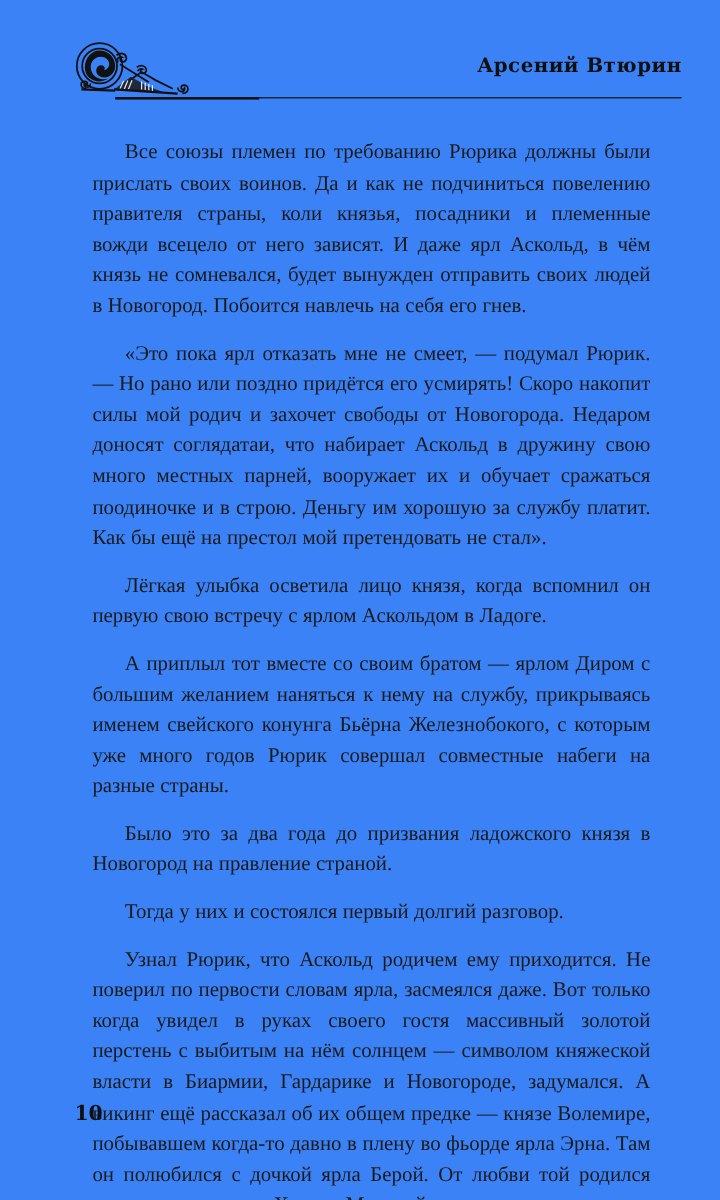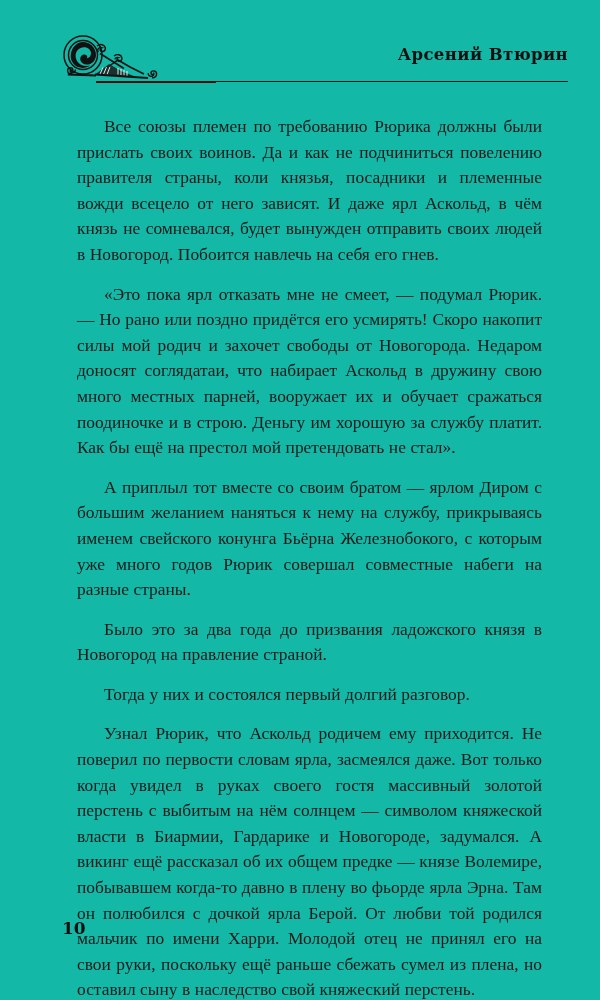--- a/index.html
+++ b/index.html
@@ -5,21 +5,21 @@
 <style>
   html, body {
     margin: 0;
     padding: 0;
     background: #ffffff;
   }
   .page {
     position: relative;
     width: 600px;
     height: 1000px;
-    background: #14b8a6;
+    background: #3b82f6;
     overflow: hidden;
     font-family: "Liberation Serif", "DejaVu Serif", serif;
     color: #1a1a1a;
     box-sizing: border-box;
   }
 
   
   .running-head {
     position: absolute;
     left: 0;
@@ -129,20 +129,21 @@
       </svg>
     </div>
 
     <div class="author-name">Арсений Втюрин</div>
     <div class="head-rule"></div>
   </div>
 
   <div class="text-block">
     <p>Все союзы племен по требованию Рюрика должны были прислать своих воинов. Да и как не подчиниться повелению правителя страны, коли князья, посадники и племенные вожди всецело от него зависят. И даже ярл Аскольд, в чём князь не сомневался, будет вынужден отправить своих людей в Новогород. Побоится навлечь на себя его гнев.</p>
     <p>«Это пока ярл отказать мне не смеет, — подумал Рюрик. — Но рано или поздно придётся его усмирять! Скоро накопит силы мой родич и захочет свободы от Новогорода. Недаром доносят соглядатаи, что набирает Аскольд в дружину свою много местных парней, вооружает их и обучает сражаться поодиночке и в строю. Деньгу им хорошую за службу платит. Как бы ещё на престол мой претендовать не стал».</p>
+    <p>Лёгкая улыбка осветила лицо князя, когда вспомнил он первую свою встречу с ярлом Аскольдом в Ладоге.</p>
     <p>А приплыл тот вместе со своим братом — ярлом Диром с большим желанием наняться к нему на службу, прикрываясь именем свейского конунга Бьёрна Железнобокого, с которым уже много годов Рюрик совершал совместные набеги на разные страны.</p>
     <p>Было это за два года до призвания ладожского князя в Новогород на правление страной.</p>
     <p>Тогда у них и состоялся первый долгий разговор.</p>
     <p>Узнал Рюрик, что Аскольд родичем ему приходится. Не поверил по первости словам ярла, засмеялся даже. Вот только когда увидел в руках своего гостя массивный золотой перстень с выбитым на нём солнцем — символом княжеской власти в Биармии, Гардарике и Новогороде, задумался. А викинг ещё рассказал об их общем предке — князе Волемире, побывавшем когда-то давно в плену во фьорде ярла Эрна. Там он полюбился с дочкой ярла Берой. От любви той родился мальчик по имени Харри. Молодой отец не принял его на свои руки, поскольку ещё раньше сбежать сумел из плена, но оставил сыну в наследство свой княжеский перстень.</p>
   </div>
 
   <div class="folio">10</div>
 
 </div>
 

